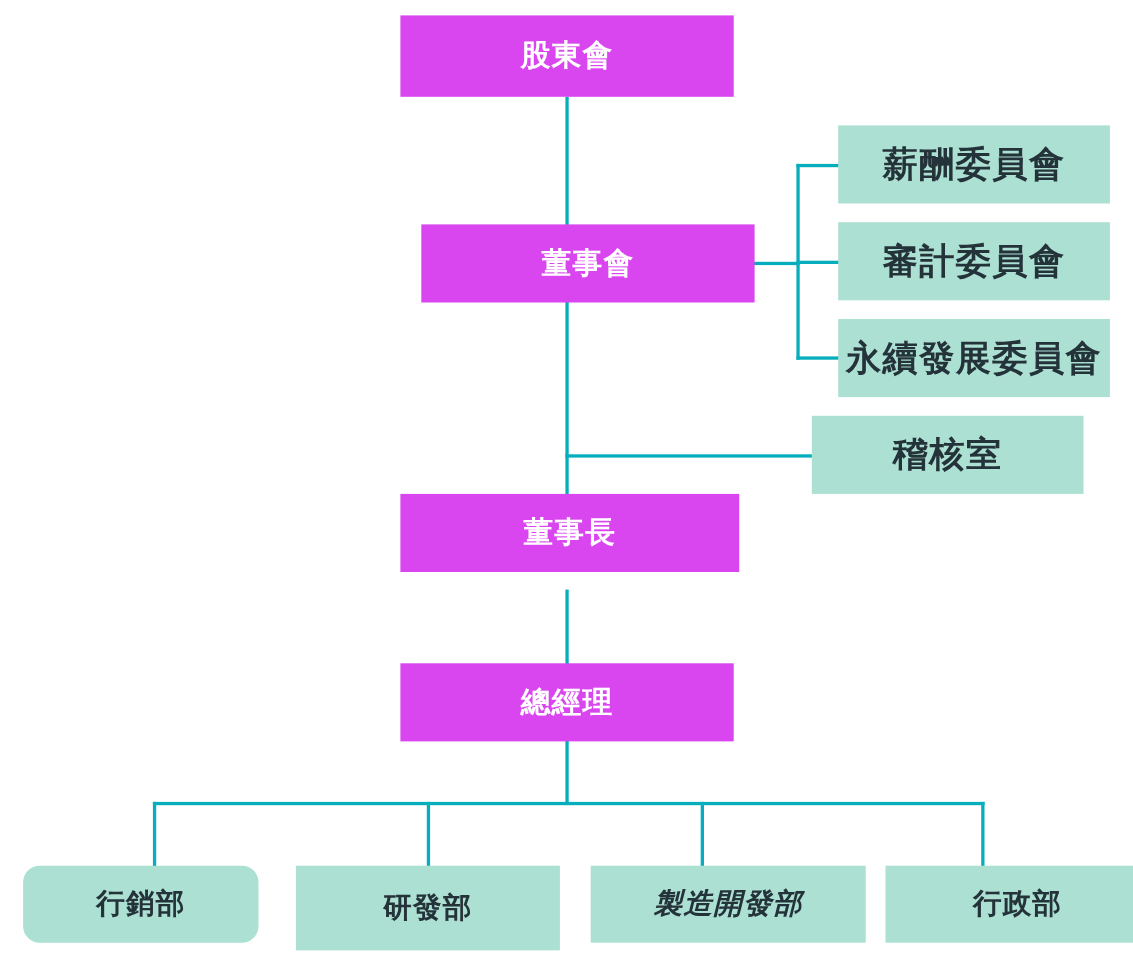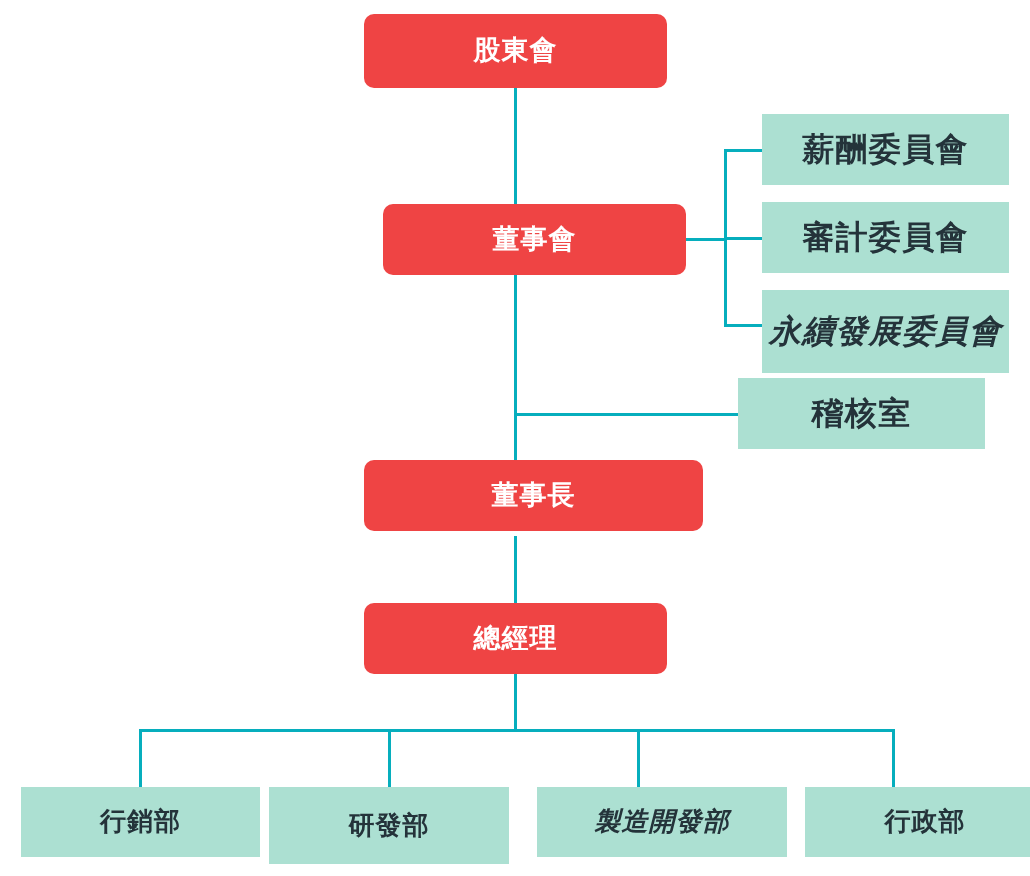--- a/index.html
+++ b/index.html
@@ -23,25 +23,24 @@
     box-sizing: border-box;
     display: flex;
     align-items: center;
     justify-content: center;
     text-align: center;
     line-height: 1.15;
     letter-spacing: 0.04em;
     z-index: 2;
   }
   .node-primary {
-    background: #ef4444;
+    background: #d946ef;
     color: #ffffff;
     font-size: 27px;
     font-weight: 700;
-    border-radius: 10px;
   }
   .node-secondary {
     background: #ace0d2;
     color: #24333a;
     font-size: 32px;
     font-weight: 700;
   }
   .node-dept {
     background: #ace0d2;
     color: #24333a;
@@ -85,29 +84,29 @@
   <div class="conn conn-v" style="left:892px; top:729px; height:59px;"></div>
 
   <div class="node node-primary" style="left:364px; top:14px; width:303px; height:74px;">股東會</div>
 
   <div class="node node-primary" style="left:364px; top:204px; width:303px; height:71px;margin-left:19px;">董事會</div>
 
   <div class="node node-secondary" style="left:762px; top:114px; width:247px; height:71px;">薪酬委員會</div>
 
   <div class="node node-secondary" style="left:762px; top:202px; width:247px; height:71px;">審計委員會</div>
 
-  <div class="node node-secondary" style="left:762px; top:290px; width:247px; height:83px;font-style:italic;">永續發展委員會</div>
+  <div class="node node-secondary" style="left:762px; top:290px; width:247px; height:71px;">永續發展委員會</div>
 
   <div class="node node-secondary" style="left:738px; top:378px; width:247px; height:71px;">稽核室</div>
 
-  <div class="node node-primary" style="left:364px; top:460px; width:339px; height:71px;">董事長</div>
+  <div class="node node-primary" style="left:364px; top:449px; width:308px; height:71px;">董事長</div>
 
   <div class="node node-primary" style="left:364px; top:603px; width:303px; height:71px;">總經理</div>
 
-  <div class="node node-dept" style="left:21px; top:787px; width:239px; height:70px;">行銷部</div>
+  <div class="node node-dept" style="left:21px; top:787px; width:214px; height:70px;border-radius:15px;">行銷部</div>
 
   <div class="node node-dept" style="left:269px; top:787px; width:240px; height:77px;">研發部</div>
 
   <div class="node node-dept" style="left:537px; top:787px; width:250px; height:70px;font-style:italic;">製造開發部</div>
 
   <div class="node node-dept" style="left:769px; top:787px; width:240px; height:70px;margin-left:36px;">行政部</div>
 
 </div>
 
 </body></html>

